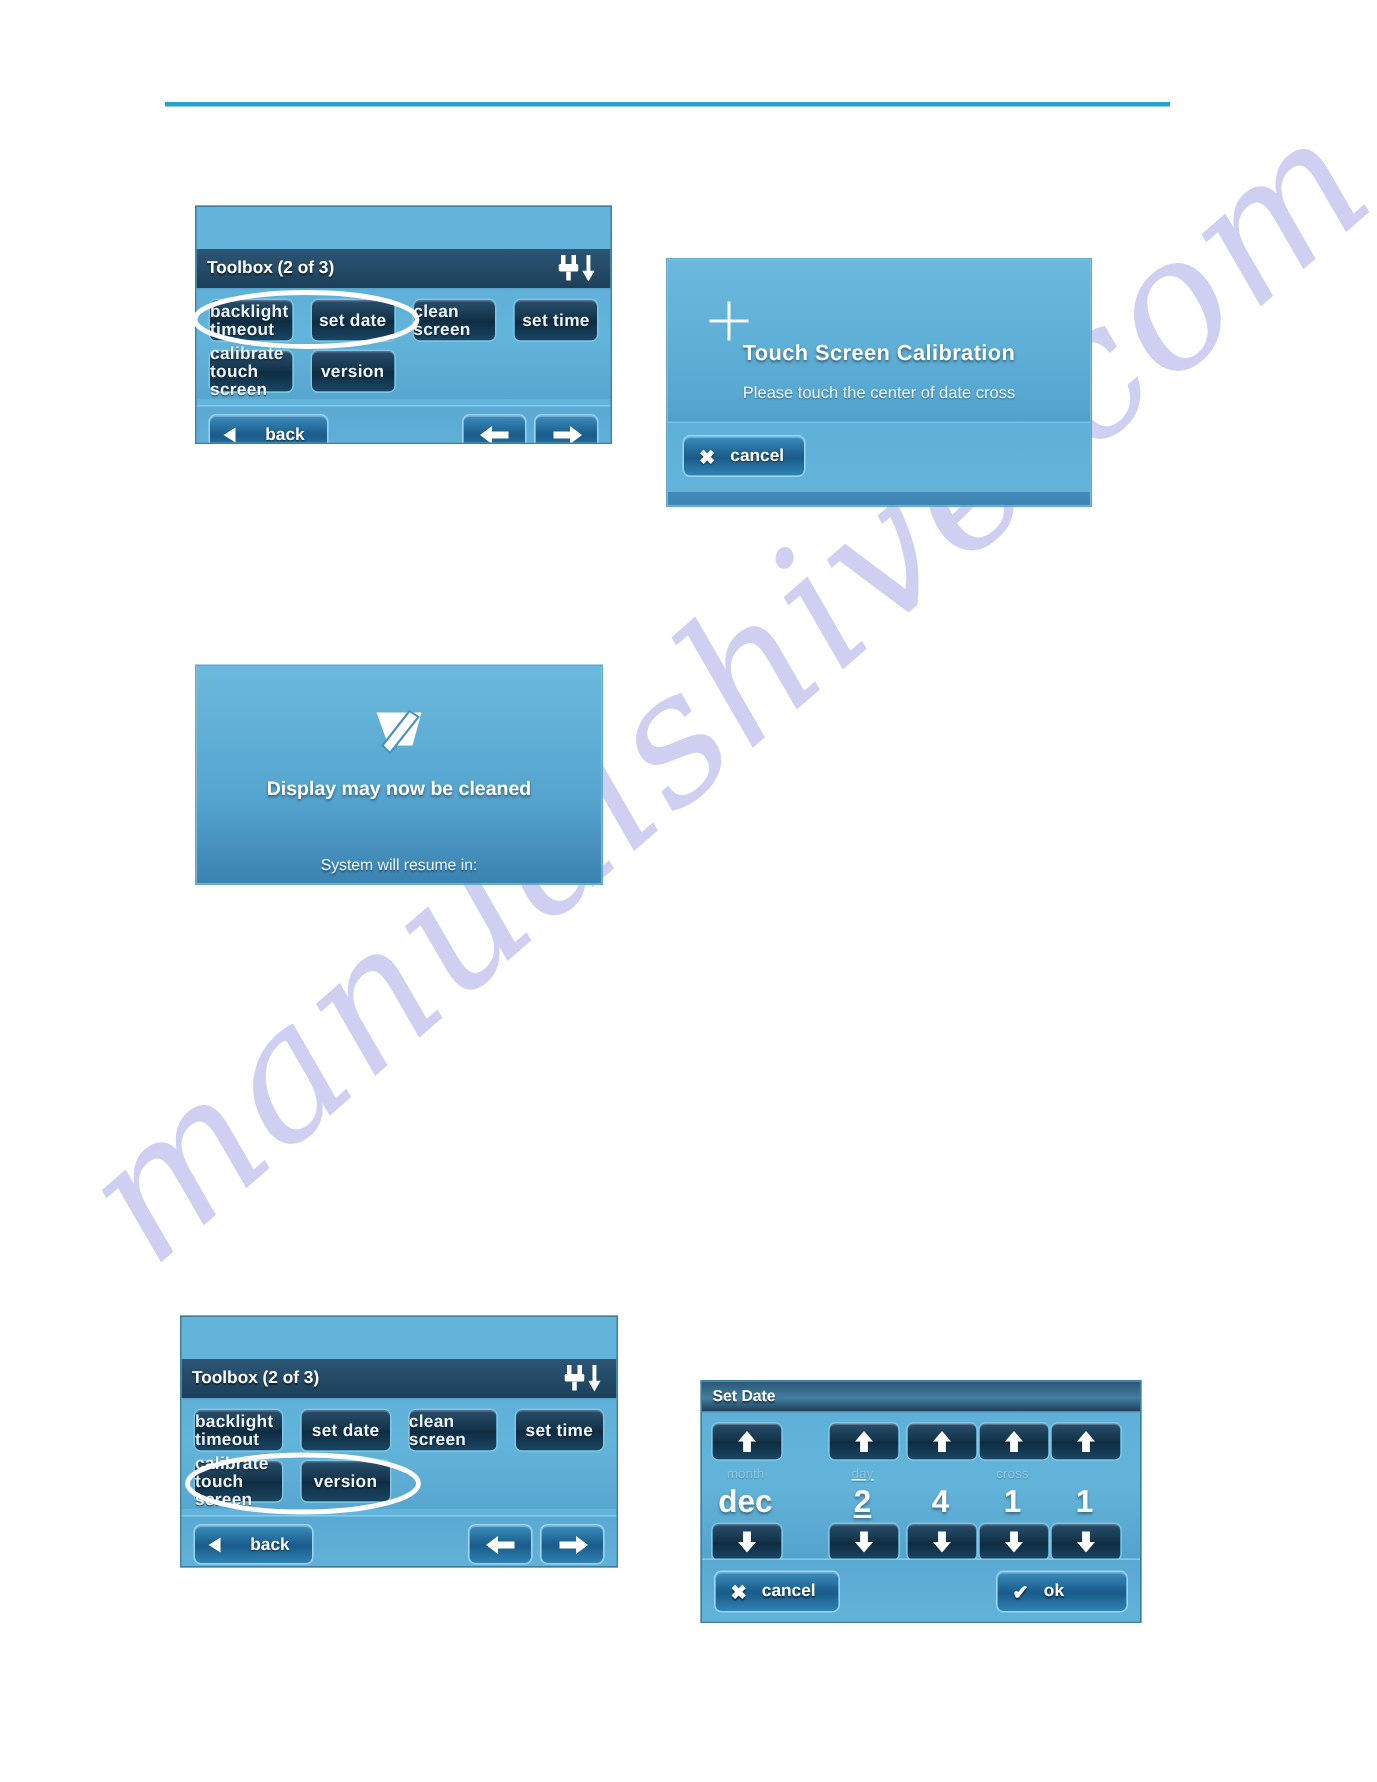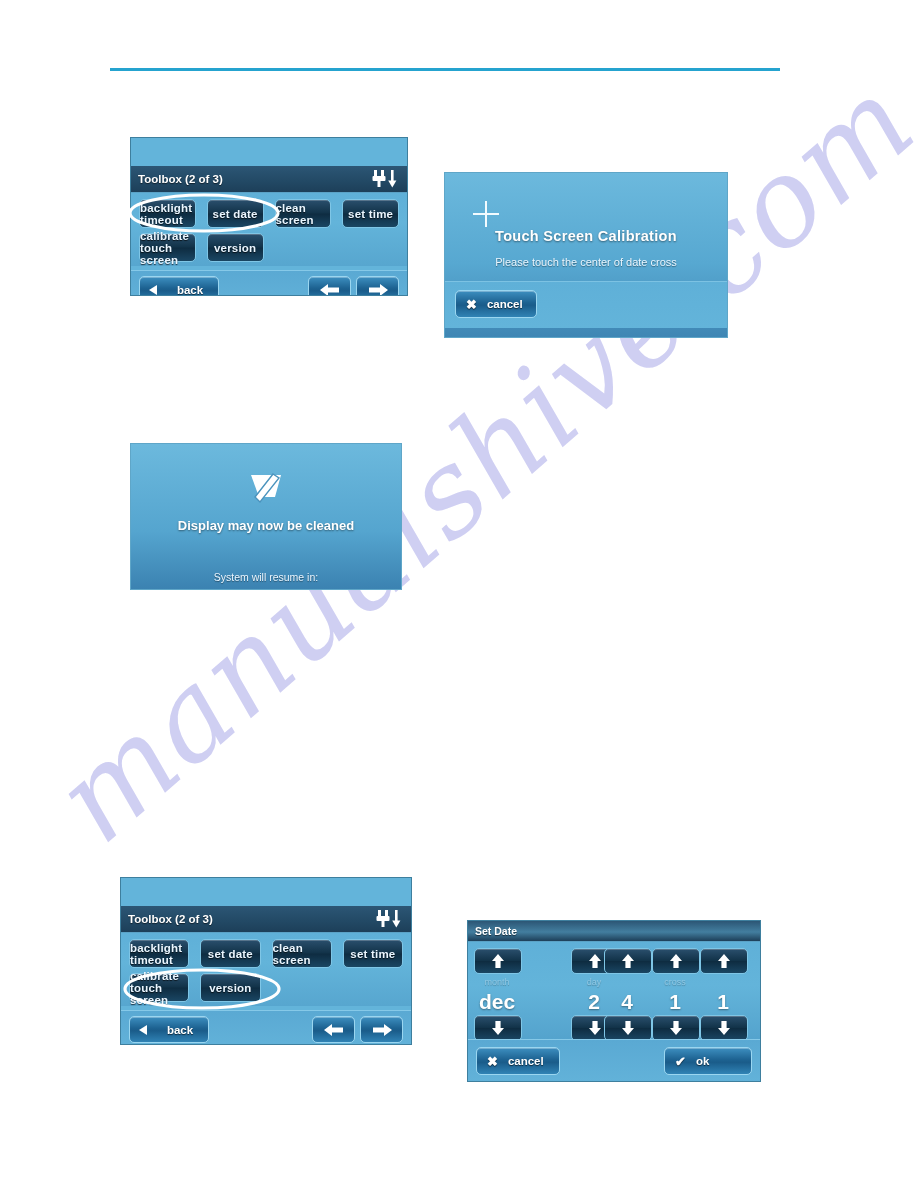--- a/index.html
+++ b/index.html
@@ -489,21 +489,21 @@
       </div>
       <div class="sd-label">month</div>
       <div class="sd-value">dec</div>
       <div class="step-btn">
         <svg width="16" height="16" viewBox="0 0 16 16">
           <polygon points="8,15 14,8 10.6,8 10.6,1 5.4,1 5.4,8 2,8" fill="#fff"></polygon>
         </svg>
       </div>
     </div>
 
-    <div class="sd-col" style="left:103px;">
+    <div class="sd-col" style="left:84px;text-decoration:underline;">
       <div class="step-btn">
         <svg width="16" height="16" viewBox="0 0 16 16">
           <polygon points="8,1 14,8 10.6,8 10.6,15 5.4,15 5.4,8 2,8" fill="#fff"></polygon>
         </svg>
       </div>
       <div class="sd-label">day</div>
       <div class="sd-value">2</div>
       <div class="step-btn">
         <svg width="16" height="16" viewBox="0 0 16 16">
           <polygon points="8,15 14,8 10.6,8 10.6,1 5.4,1 5.4,8 2,8" fill="#fff"></polygon>

